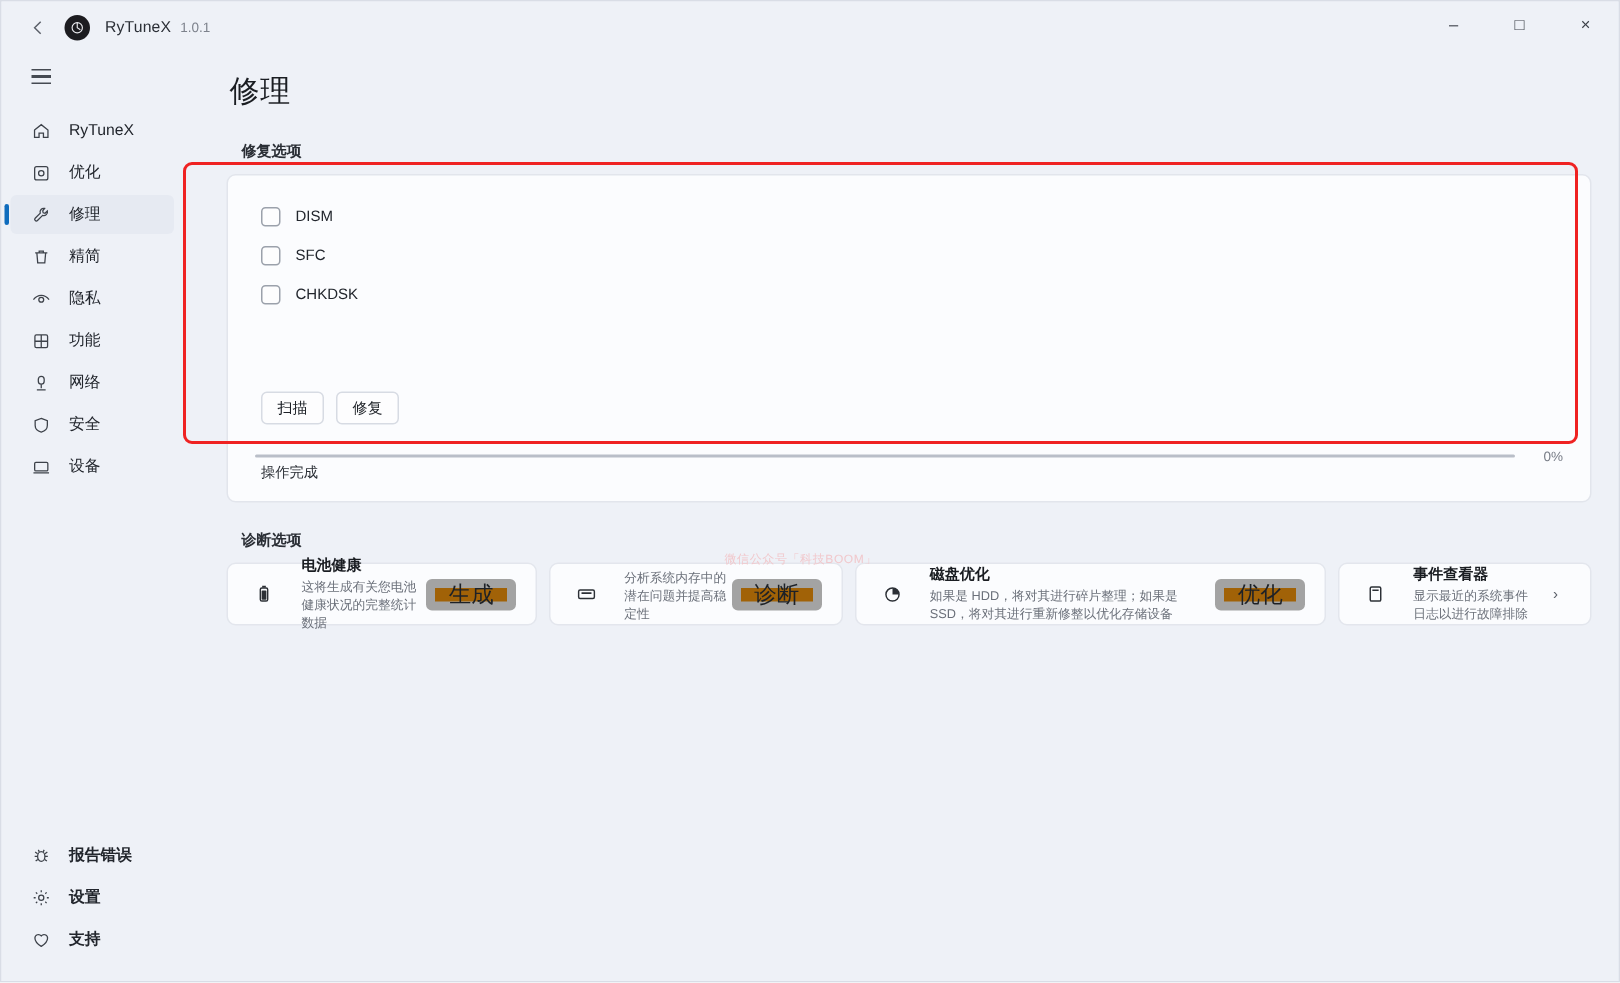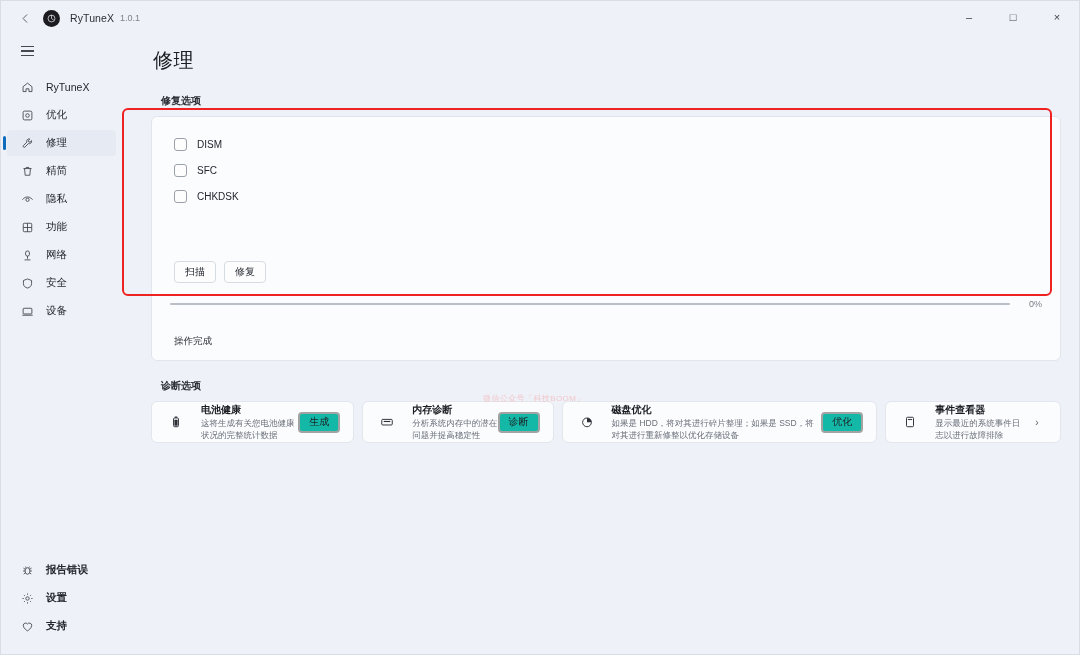--- a/index.html
+++ b/index.html
@@ -224,21 +224,21 @@
   }
   .progress-pct {
     font-size: 9px;
     color: #777c86;
     width: 22px;
     text-align: right;
   }
   .status-text {
     font-size: 9.5px;
     color: #2a2e35;
-    margin-top: 26px;
+    margin-top: 0;
     padding-left: 4px;
   }
 
   
   .diag-section { margin-top: 18px; position: relative; }
   .diag-list { display: flex; flex-direction: row; gap: 8px; }
   .diag-row {
     background: #fbfcfe;
     border: 1px solid #e3e6ed;
     border-radius: 6px;
@@ -262,24 +262,24 @@
   }
   .diag-desc {
     font-size: 8.5px;
     color: #6b707a;
     line-height: 12px;
     margin-top: 1px;
   }
   .diag-action {
     min-width: 38px; height: 21px;
     padding: 0 9px;
-    background: #14b8a6;
-    border: 2px solid #a3a3a3;
+    background: #a16207;
+    border: 6px solid #a3a3a3;
     border-radius: 4px;
-    font-size: 10px;
+    font-size: 15px;
     color: #1d2127;
     display: flex; align-items: center; justify-content: center;
   }
   .diag-chevron {
     width: 20px; height: 20px;
     display: flex; align-items: center; justify-content: center;
     color: #5c616a;
     font-size: 10px;
   }
 
@@ -513,21 +513,20 @@
             </div>
 
             <div class="diag-row">
               <span class="diag-icon">
                 <svg width="14" height="14" viewBox="0 0 16 16" fill="none" stroke="currentColor" stroke-width="1.1">
                   <rect x="2" y="5" width="12" height="6.4" rx="1.1"></rect>
                   <path d="M4.2 7.4h7.6" stroke-width="1.3"></path>
                 </svg>
               </span>
               <div class="diag-text">
-                <div class="diag-title">内存诊断</div>
                 <div class="diag-desc">分析系统内存中的潜在问题并提高稳定性</div>
               </div>
               <div class="diag-action">诊断</div>
             </div>
 
             <div class="diag-row">
               <span class="diag-icon">
                 <svg width="14" height="14" viewBox="0 0 16 16" fill="none" stroke="currentColor" stroke-width="1.1">
                   <circle cx="8" cy="8.4" r="5"></circle>
                   <path d="M8 8.4V3.4A5 5 0 0 1 13 8.4z" fill="currentColor" stroke="none"></path>

